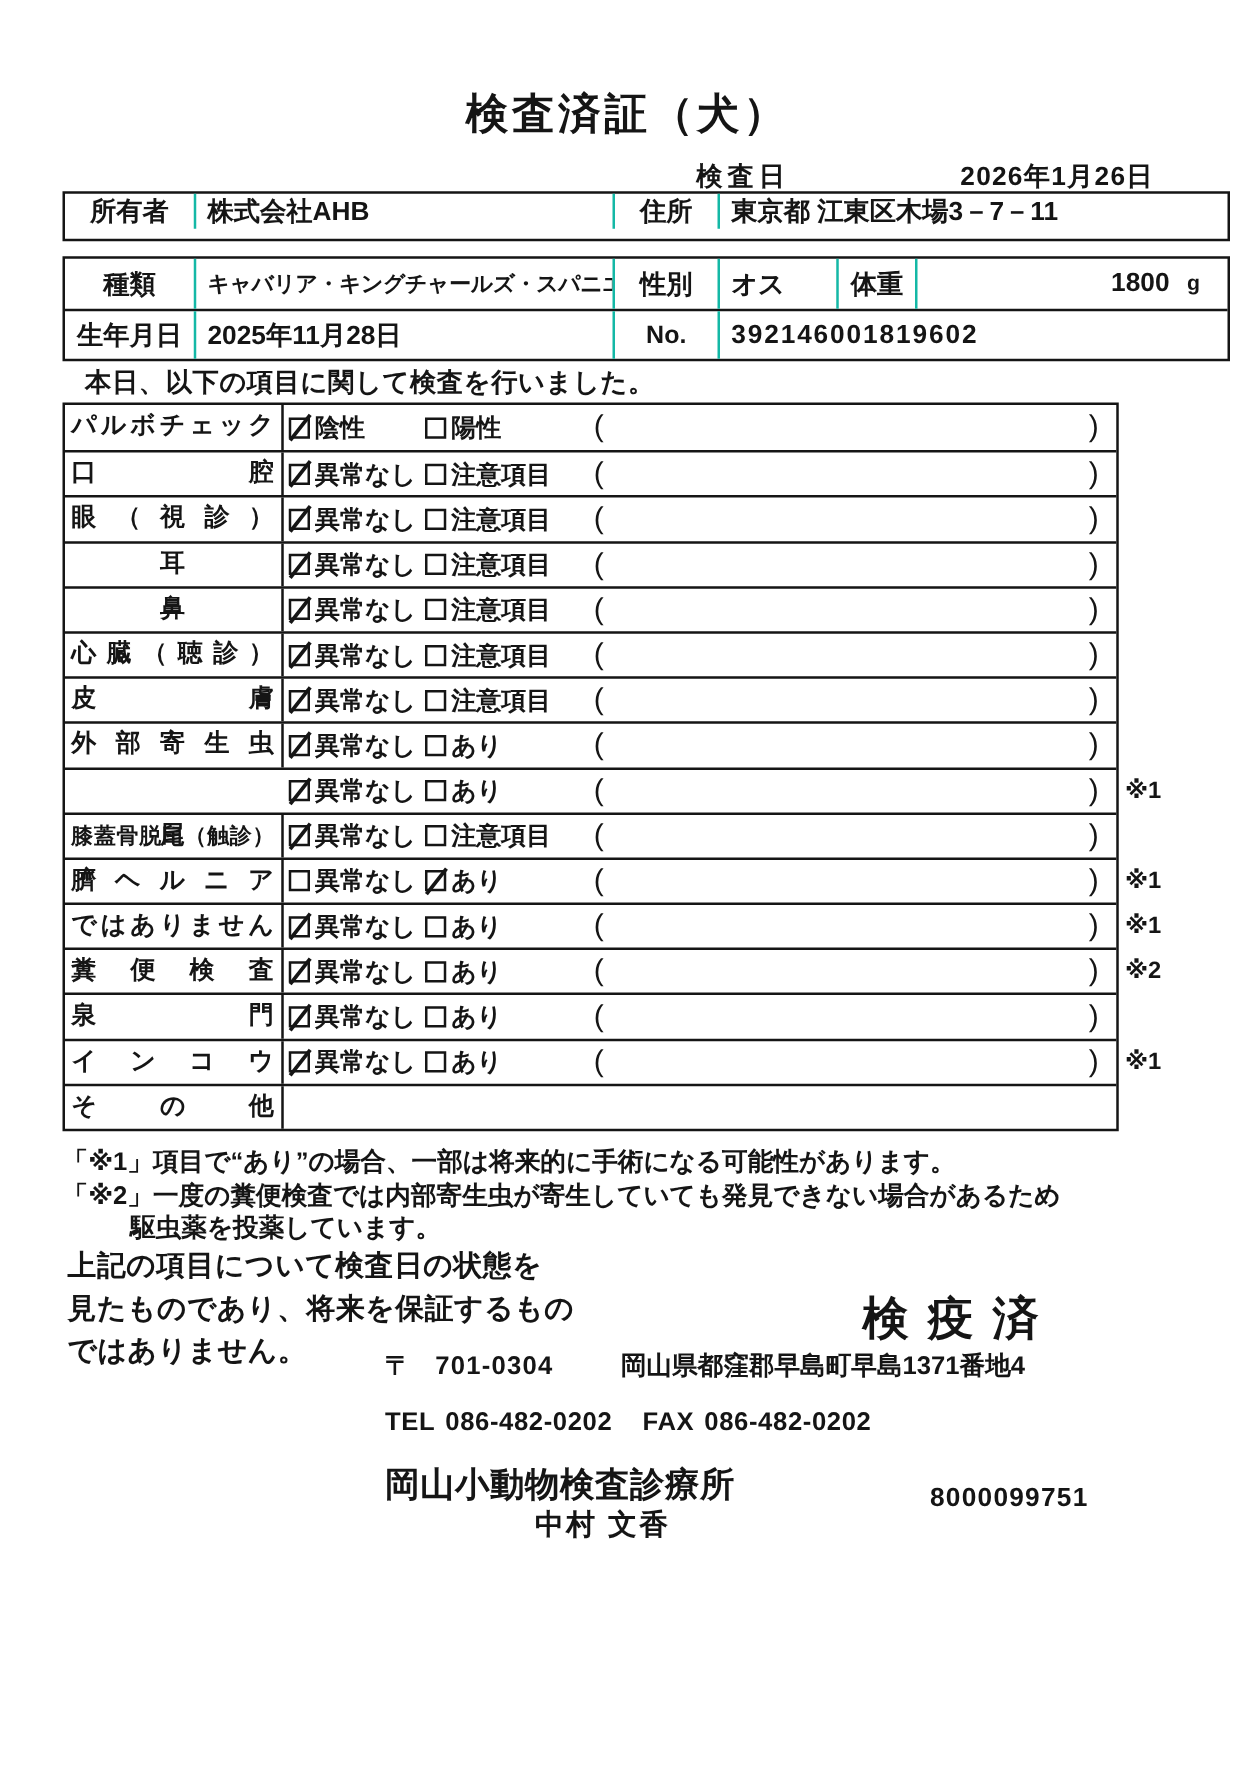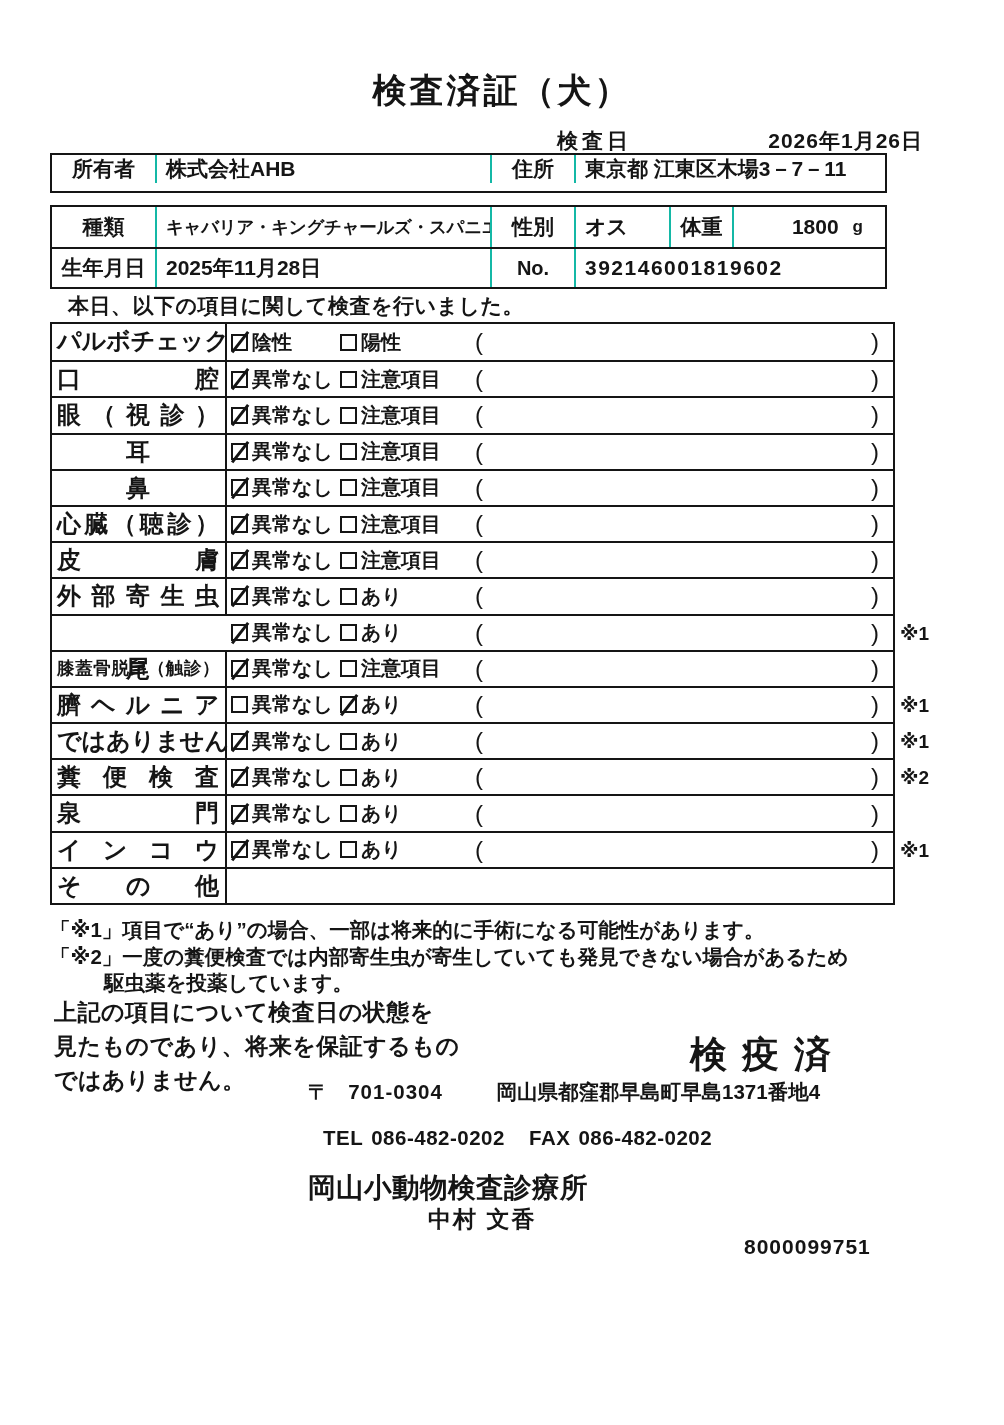--- a/index.html
+++ b/index.html
@@ -17,21 +17,21 @@
   .doc-title {
     position:absolute; top:68px; left:0; width:100%;
     text-align:center; font-size:34px; font-weight:700; letter-spacing:3px;
   }
 
   
   .date-label { position:absolute; top:127px; left:557px; font-size:21px; font-weight:600; letter-spacing:4px; }
   .date-value { position:absolute; top:127px; right:81px; font-size:21px; font-weight:600; letter-spacing:1px; }
 
   
-  .tbl { position:absolute; left:50px; width:837px; border:2.5px solid #151515; }
+  .tbl { position:absolute; left:50px; width:934px; border:2.5px solid #151515; }
   .trow { display:flex; align-items:stretch; }
   .trow + .trow { border-top:2px solid #151515; }
   .tcell { display:flex; align-items:center; font-size:21px; font-weight:600; white-space:nowrap; overflow:hidden; }
   .tcell + .tcell { border-left:2px solid #14b8a6; }
   .lab { justify-content:center; }
   .val { padding-left:9px; }
 
   .owner-table { top:153px; height:40px; }
   .info-table  { top:205px; }
   .info-table .trow { height:40px; }
@@ -42,21 +42,21 @@
   .no-value { letter-spacing:1.5px; }
 
   .intro { position:absolute; top:292px; left:52px; font-size:21px; font-weight:600; letter-spacing:0.5px;margin-left:16px; }
 
   
   .exam-table { position:absolute; top:322px; left:50px; width:845px; border:2.5px solid #151515; }
   .exam-row { position:relative; display:flex; height:36.2px; }
   .exam-row + .exam-row { border-top:2px solid #151515; }
   .cell-label {
     width:175px; border-right:2px solid #151515;
-    padding:0 6px 0 5px; font-size:24px; font-weight:600;
+    padding:0 6px 0 5px; font-size:20px; font-weight:600;
     line-height:33px; white-space:nowrap;
     text-align:justify; text-align-last:justify;
   }
   .cell-label.align-center { text-align:center; text-align-last:center; }
   .cell-label.tight { font-size:17.5px; letter-spacing:-0.5px;margin-top:36px; }
   .cell-content { flex:1; display:flex; align-items:center; padding-left:4px; }
   .opt { display:inline-flex; align-items:center; width:109px; }
   .opt.opt2 { width:135px; }
   .opt-label { font-size:20px; font-weight:600; white-space:nowrap; }
   .cb {
@@ -76,26 +76,26 @@
   }
 
   
   .notes { position:absolute; top:916px; left:50px; font-size:20.5px; font-weight:600; line-height:27px; }
   .note-indent { padding-left:54px; line-height:25px; }
   .disclaimer { position:absolute; top:995px; left:54px; font-size:23px; font-weight:700; line-height:34px; letter-spacing:0.5px; }
   .stamp { position:absolute; top:1030px; left:690px; font-size:37px; font-weight:600; letter-spacing:15px; }
   .postal-line { position:absolute; top:1078px; left:308px; font-size:20.5px; font-weight:600; }
   .postal-mark { margin-right:14px; }
   .postal-code { margin-right:48px; letter-spacing:1px; }
-  .tel-line { position:absolute; top:1126px; left:308px; font-size:20.5px; font-weight:600; letter-spacing:0.5px;margin-left:15px; }
+  .tel-line { position:absolute; top:1126px; left:308px; font-size:20.5px; font-weight:600; letter-spacing:0.5px; }
   .tel-line .gap { display:inline-block; width:18px; }
   .tel-line .lbl { margin-right:8px; }
   .clinic-name { position:absolute; top:1170px; left:308px; font-size:27.5px; font-weight:600; letter-spacing:0.5px; }
   .vet-name { position:absolute; top:1204px; left:428px; font-size:23px; font-weight:600; letter-spacing:2px; }
-  .serial { position:absolute; top:1235px; left:744px; font-size:21px; font-weight:600; letter-spacing:1px; }
+  .serial { position:absolute; top:1187px; left:744px; font-size:21px; font-weight:600; letter-spacing:1px; }
 </style>
 </head>
 <body>
 
 <div class="page">
 
   <div class="doc-title">検査済証（犬）</div>
 
   <span class="date-label">検査日</span>
   <span class="date-value">2026年1月26日</span>

